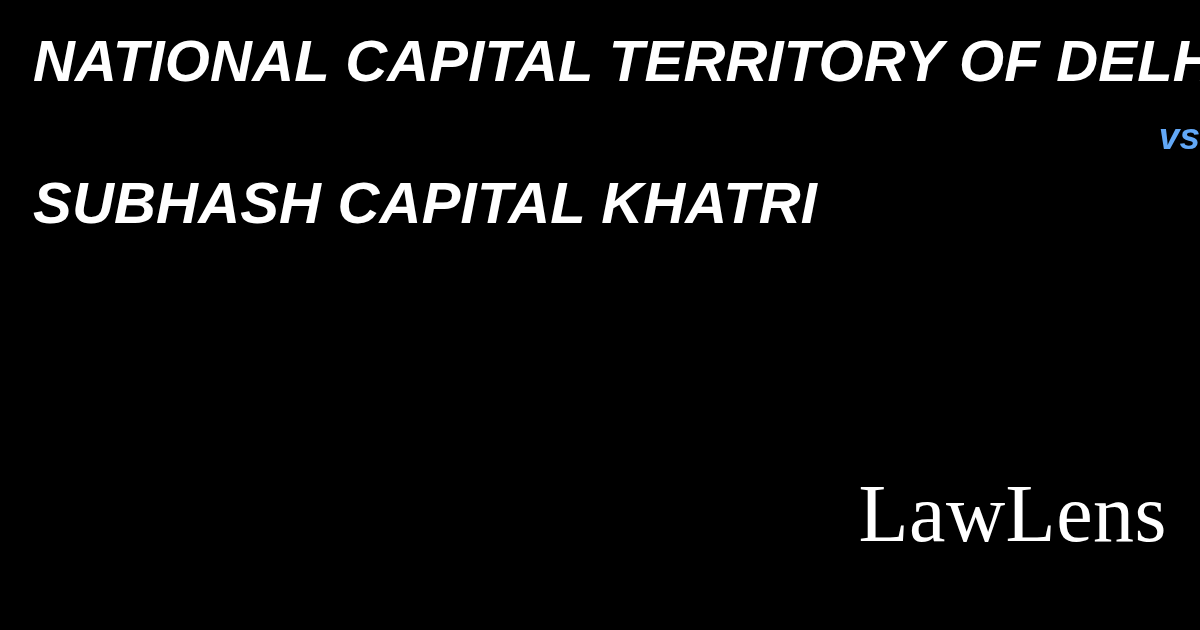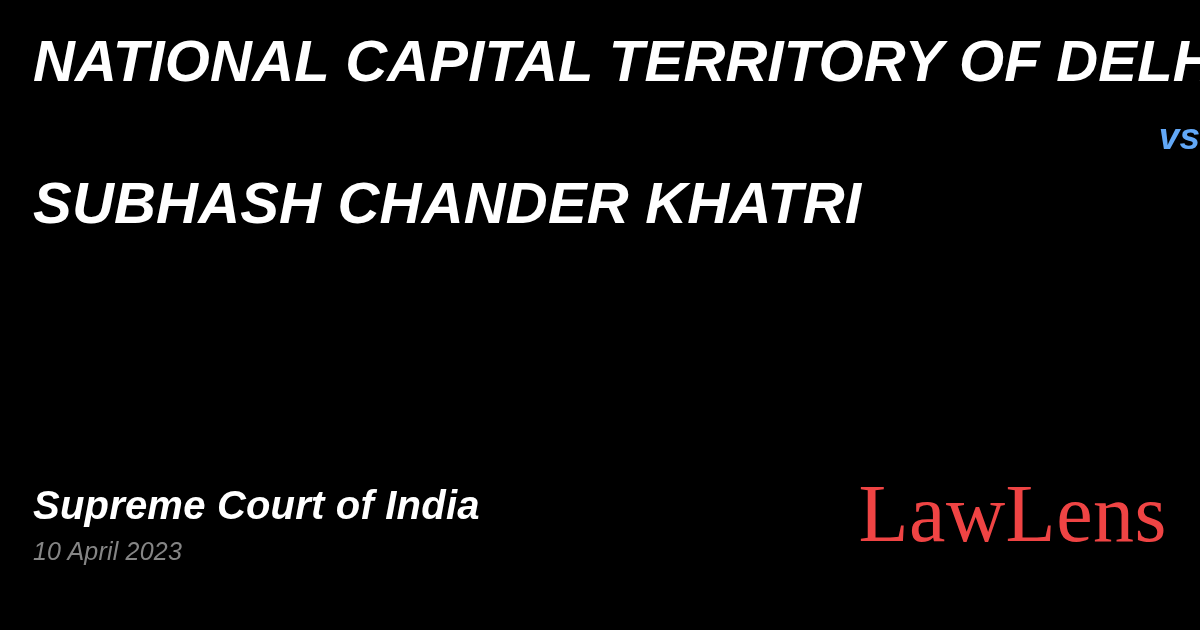--- a/index.html
+++ b/index.html
@@ -98,43 +98,39 @@
   .brand-logo {
     position: absolute;
     right: 33px;
     top: 0px;
     font-family: "Liberation Serif", "DejaVu Serif", serif;
     font-style: normal;
     font-weight: normal;
     font-size: 82px;
     line-height: 88px;
     letter-spacing: 0.5px;
-    color: #ef4444;
+    color: #ffffff;
     white-space: nowrap;
   }
 </style>
 </head>
 <body>
 
 <div class="card">
 
   <div class="case-block">
 
     <div class="party-line party-petitioner">NATIONAL CAPITAL TERRITORY OF DELHI</div>
 
     <div class="vs-separator">vs</div>
 
-    <div class="party-line party-respondent">SUBHASH CHANDER KHATRI</div>
+    <div class="party-line party-respondent">SUBHASH CAPITAL KHATRI</div>
 
   </div>
 
   <div class="footer">
 
-    <div class="court-info">
-      <div class="court-name">Supreme Court of India</div>
-      <div class="case-date">10 April 2023</div>
-    </div>
 
     <div class="brand-logo">LawLens</div>
 
   </div>
 
 </div>
 
 </body></html>

